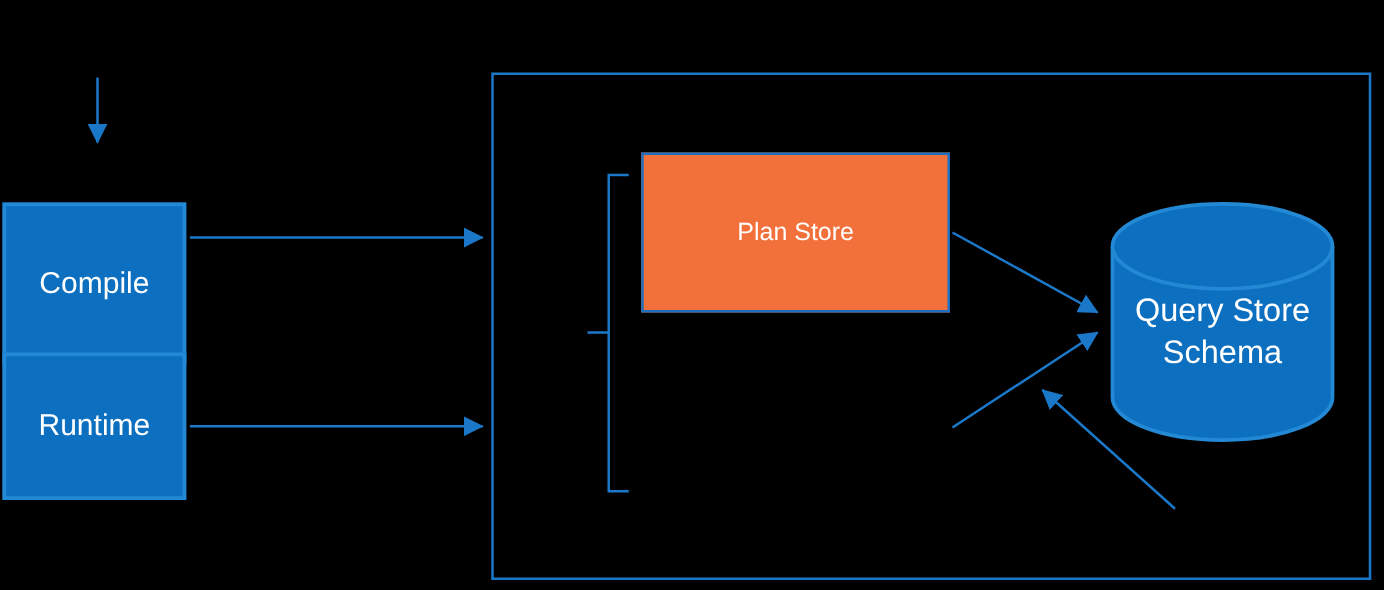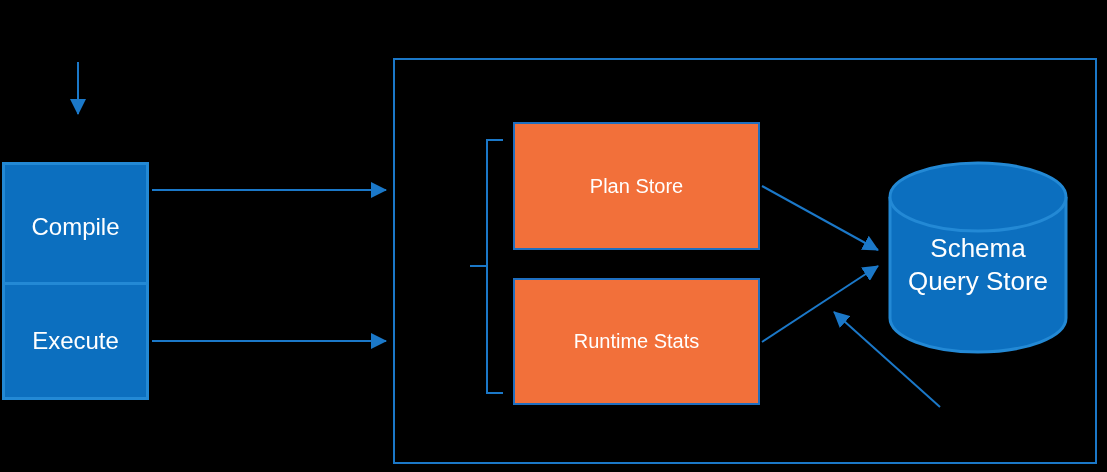--- a/index.html
+++ b/index.html
@@ -114,29 +114,26 @@
       <path class="cyl-body" d="M890 197 V318 A88 34 0 0 0 1066 318 V197"></path>
       <ellipse class="cyl-body" cx="978" cy="197" rx="88" ry="34"></ellipse>
     </g>
   </svg>
 
   <div class="node blue-box" id="compile-box">
     <span>Compile</span>
   </div>
 
   <div class="node blue-box" id="execute-box">
-    <span>Execute</span>
+    <span>Runtime</span>
   </div>
 
   <div class="node orange-box" id="plan-store-box">
     <span>Plan Store</span>
   </div>
 
-  <div class="node orange-box" id="runtime-stats-box">
-    <span>Runtime Stats</span>
-  </div>
 
   <div class="cyl-label">
+    <div>Query Store</div>
     <div>Schema</div>
-    <div>Query Store</div>
   </div>
 
 </div>
 
 </body></html>

